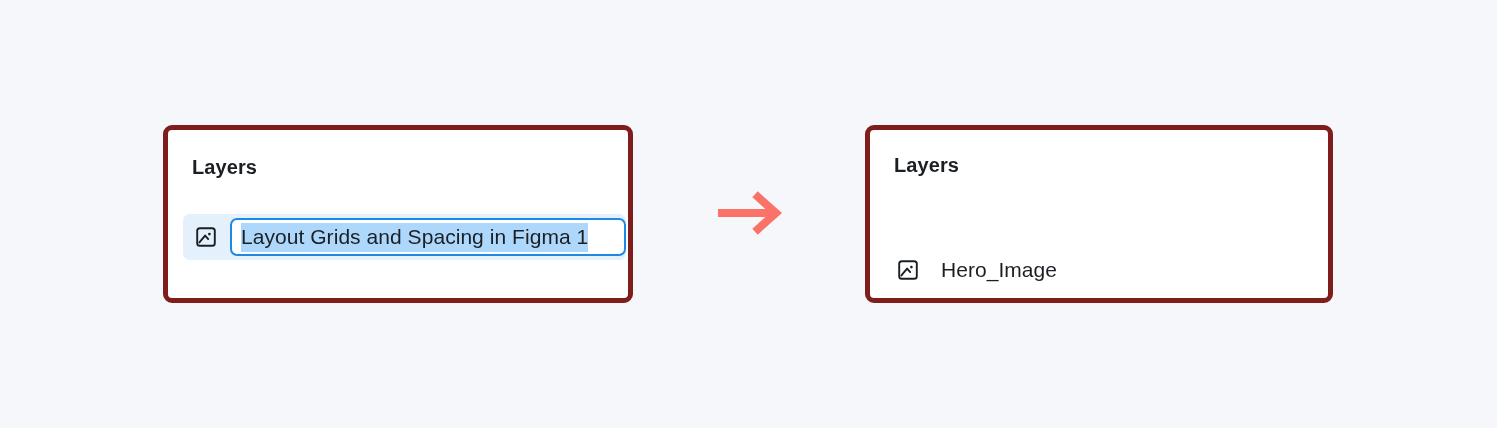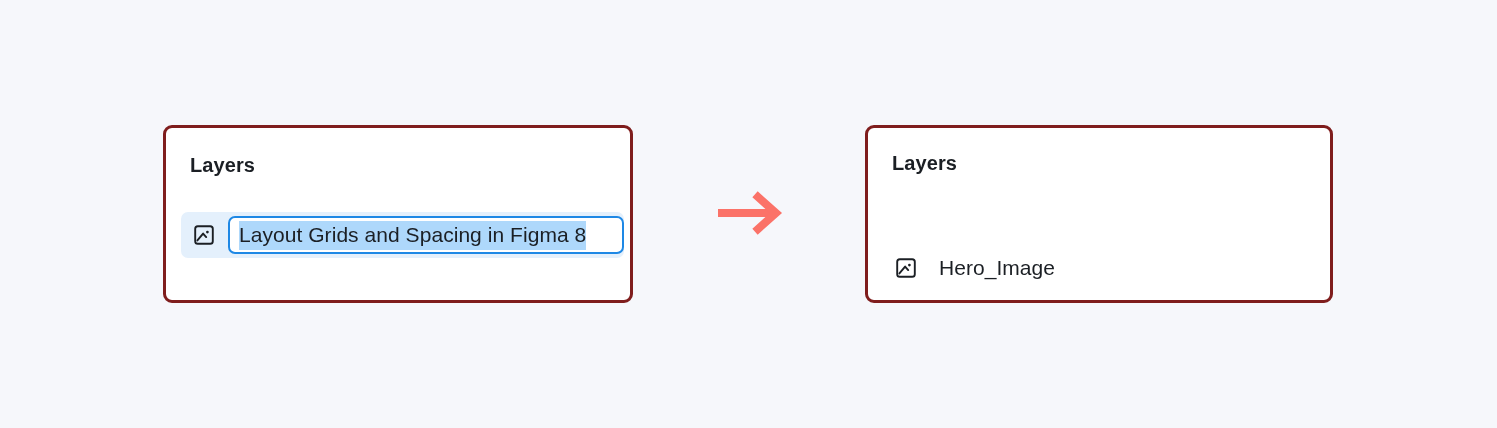--- a/index.html
+++ b/index.html
@@ -18,21 +18,21 @@
   .stage {
     position: relative;
     width: 1497px;
     height: 428px;
   }
 
   
   .panel {
     position: absolute;
     background: #ffffff;
-    border: 3px solid #7f1d1d;
+    border: 5px solid #7f1d1d;
     border-radius: 9px;
     box-sizing: border-box;
     text-align: right;
   }
   .panel-before {
     left: 163px;
     top: 125px;
     width: 470px;
     height: 178px;
   }
@@ -147,21 +147,21 @@
 
       <span class="img-icon">
         <svg width="24" height="24" viewBox="0 0 24 24" fill="none" aria-hidden="true">
           <rect x="3.2" y="3.2" width="17.6" height="17.6" rx="2.6" stroke="#1B1F24" stroke-width="1.9"></rect>
           <circle cx="15.4" cy="9.1" r="1.35" fill="#1B1F24"></circle>
           <path d="M5.4 17.4 L11.1 10.6 L14.2 14.1" stroke="#1B1F24" stroke-width="1.9" stroke-linecap="round" stroke-linejoin="round"></path>
         </svg>
       </span>
 
       <div class="rename-field" title="Layer name">
-        <span class="rename-text">Layout Grids and Spacing in Figma 8</span>
+        <span class="rename-text">Layout Grids and Spacing in Figma 1</span>
       </div>
 
     </div>
   </div>
 
   <div class="flow-arrow">
     <svg width="74" height="50" viewBox="0 0 74 50" fill="none" aria-hidden="true">
       <path d="M6 25 H62" stroke="#FB7268" stroke-width="8" stroke-linecap="butt"></path>
       <path d="M46 9 L64 25 L46 41" stroke="#FB7268" stroke-width="8" stroke-linecap="square" stroke-linejoin="miter" fill="none"></path>
     </svg>

